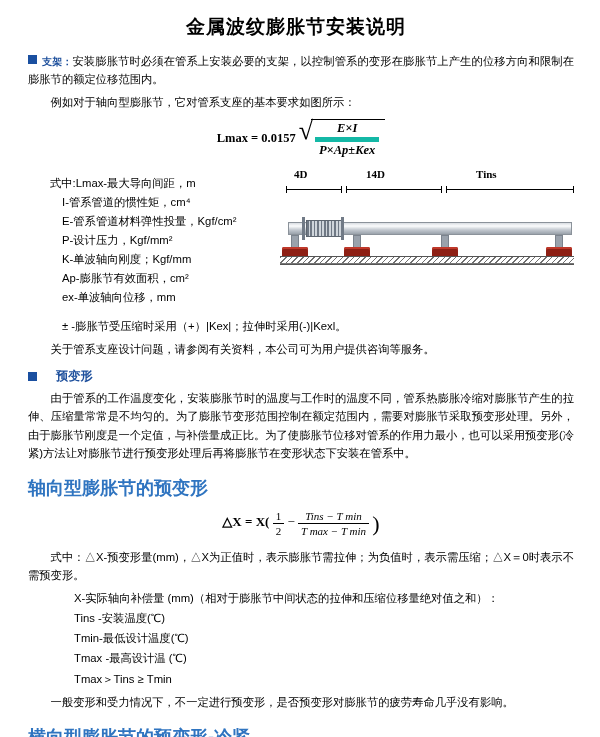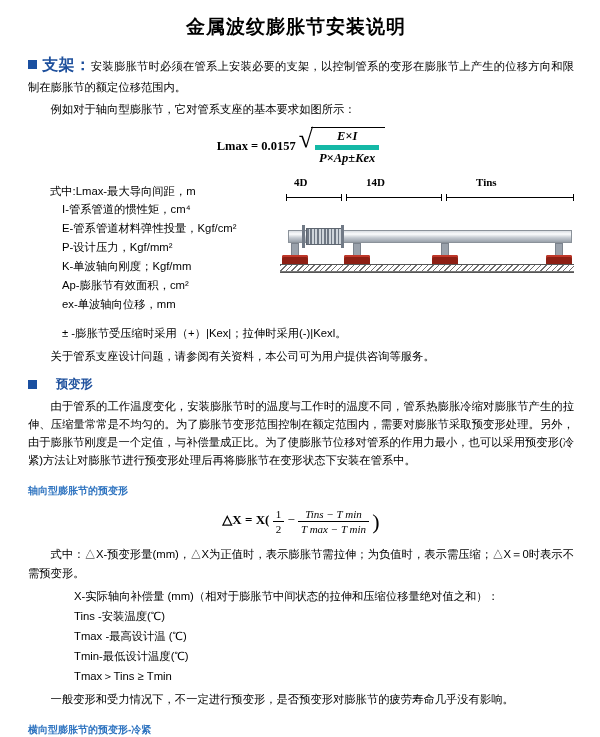--- a/index.html
+++ b/index.html
@@ -58,34 +58,34 @@
     background: #1a4fa0;
     flex: 0 0 auto;
   }
   .para-with-head {
     text-indent: 0;
     margin-bottom: 4px;
   }
   .para-with-head .lead {
     font-weight: bold;
     color: #1d4f9c;
-    font-size: 16px;
+    font-size: 10px;
   }
   .bluesq {
     display: inline-block;
     width: 9px;
     height: 9px;
     background: #1a4fa0;
     margin-right: 5px;
     vertical-align: 1px;
   }
   .subhead {
     color: #2f74c0;
     font-weight: bold;
-    font-size: 10px;
+    font-size: 18px;
     margin: 14px 0 8px 0;
   }
   .formula-box {
     display: flex;
     justify-content: center;
     margin: 8px 0 10px 0;
   }
   .formula {
     display: inline-flex;
     align-items: center;
@@ -399,22 +399,22 @@
         <span class="den">T max − T min</span>
       </span>
       <span class="paren">)</span>
     </div>
 
     <p class="indent">式中：△X-预变形量(mm)，△X为正值时，表示膨胀节需拉伸；为负值时，表示需压缩；△X＝0时表示不需预变形。</p>
 
     <div class="note-list">
       <div>X-实际轴向补偿量 (mm)（相对于膨胀节中间状态的拉伸和压缩位移量绝对值之和）：</div>
       <div>Tins -安装温度(℃)</div>
+      <div>Tmin-最低设计温度(℃)</div>
       <div>Tmax -最高设计温 (℃)</div>
-      <div>Tmin-最低设计温度(℃)</div>
       <div>Tmax＞Tins ≥ Tmin</div>
     </div>
 
     <p class="indent" style="margin-top:4px">一般变形和受力情况下，不一定进行预变形，是否预变形对膨胀节的疲劳寿命几乎没有影响。</p>
 
     <div class="subhead">横向型膨胀节的预变形-冷紧</div>
 
   </div>
 </div>
 

